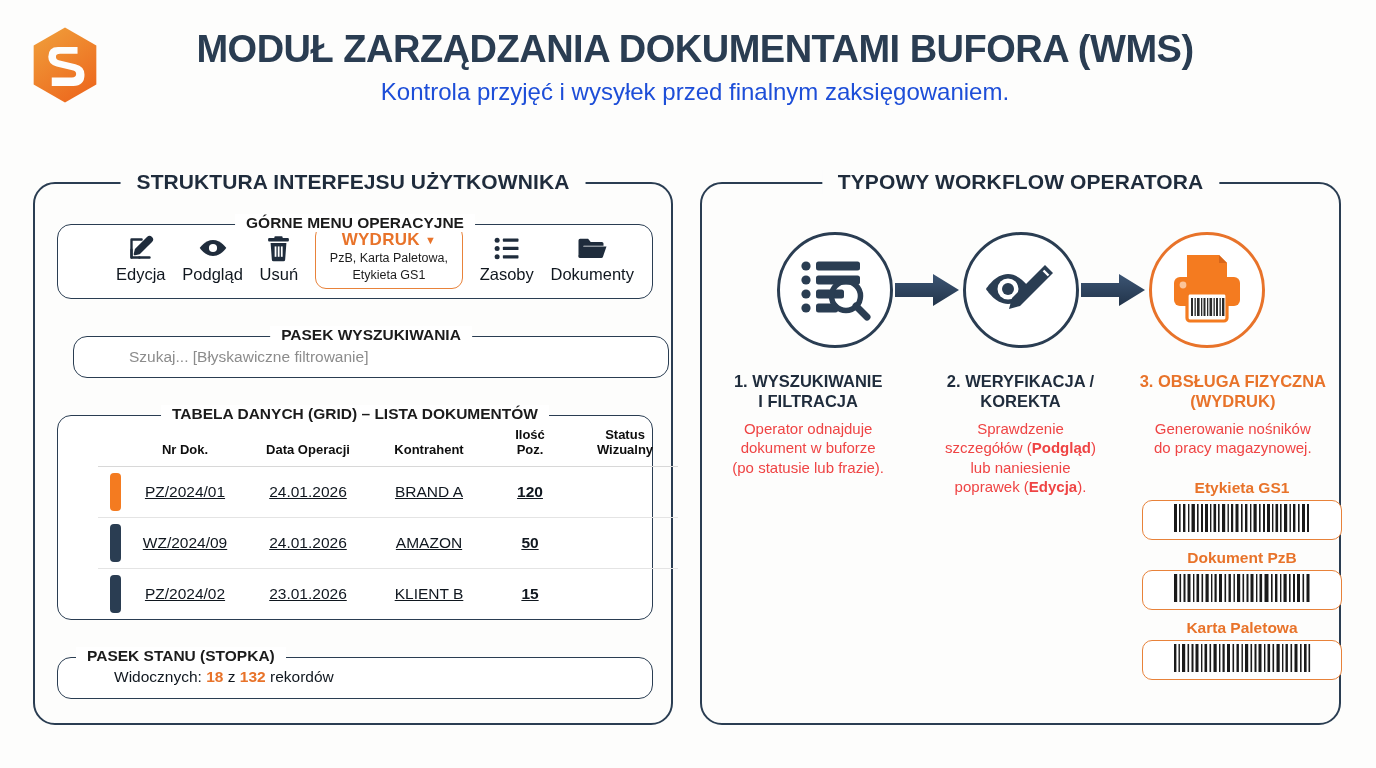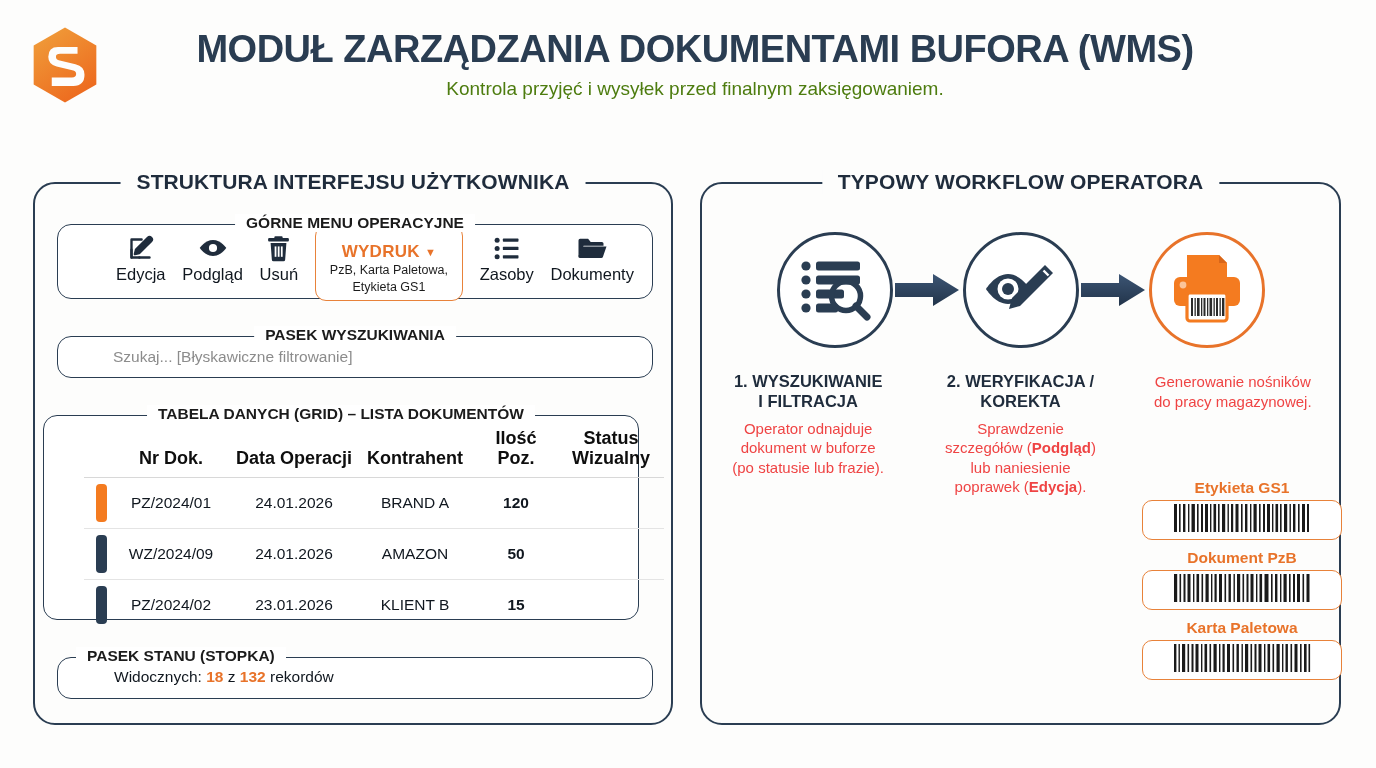--- a/index.html
+++ b/index.html
@@ -11,21 +11,21 @@
   }
   .page { position: relative; width: 1376px; height: 768px; }
 
   
   .logo { position: absolute; left: 30px; top: 26px; width: 70px; height: 78px; }
   .header-text { position: absolute; left: 120px; top: 28px; width: 1150px; text-align: center; }
   .main-title {
     font-size: 38px; font-weight: bold; color: #2a3d52;
     letter-spacing: -0.5px; line-height: 1.12;
   }
-  .subtitle { font-size: 19px; color: #4d7c0f; margin-top: 7px; line-height: 1.2; }
+  .subtitle { font-size: 24px; color: #1d4ed8; margin-top: 7px; line-height: 1.2; }
 
   
   .panel {
     position: absolute;
     border: 2.4px solid #2a3d52;
     border-radius: 22px;
     background: #fdfdfc;
   }
   .panel-title {
     position: absolute; top: -14px; left: 50%; transform: translateX(-50%);
@@ -44,22 +44,22 @@
     padding-left: 40px;
   }
   .section-title {
     position: absolute; top: -11px; left: 50%; transform: translateX(-50%);
     background: #fff; padding: 0 11px; white-space: nowrap;
     font-size: 15.5px; font-weight: bold; color: #1b1b1b;
   }
   .section-title.left-aligned { left: 18px; transform: none; }
 
   #menu-section   { left: 22px; top: 40px; width: 596px; height: 75px; }
-  #search-section { left: 22px; top: 152px; width: 596px; height: 42px; }
-  #table-section  { left: 8px; top: 231px; width: 596px; height: 205px; }
+  #search-section { left: 38px; top: 152px; width: 596px; height: 42px; }
+  #table-section  { left: 22px; top: 231px; width: 596px; height: 205px; }
   #footer-section { left: 22px; top: 473px; width: 596px; height: 42px; }
 
   
   .menu-row {
     display: flex; align-items: flex-start; justify-content: space-between;
     padding: 9px 18px 0 18px; height: 100%;
   }
   .menu-item {
     display: flex; flex-direction: column; align-items: center; gap: 3px;
     color: #1f2c3c; cursor: pointer;
@@ -68,42 +68,43 @@
   .menu-icon { height: 28px; display: flex; align-items: center; justify-content: center; }
 
   .wydruk-btn {
     border: 1.8px solid #e8823a; border-radius: 11px;
     background: #fff; padding: 4px 10px 5px 10px;
     margin-top: -9px; text-align: center; cursor: pointer;
     min-width: 148px;
   }
   .wydruk-title {
     font-size: 17px; font-weight: bold; color: #e8732a; letter-spacing: 0.3px;
-    display: flex; align-items: center; justify-content: center; gap: 5px; margin-top: 12px;
+    display: flex; align-items: center; justify-content: center; gap: 5px;
   }
   .wydruk-caret { font-size: 11px; color: #e8732a; }
   .wydruk-sub { font-size: 12.5px; color: #1c1c1c; line-height: 1.25; margin-top: 1px; }
 
   
   .search-input {
     width: 100%; height: 100%; border: none; background: transparent;
     font-family: "Liberation Sans", sans-serif; font-size: 15.5px;
     color: #8c8c8c; padding: 0 15px; outline: none; border-radius: 14px;
   }
   .search-input::placeholder { color: #8c8c8c; }
 
   
   .tbl { width: 100%; border-collapse: collapse; table-layout: fixed; margin-top: 8px; }
   .tbl th {
-    font-size: 18px; font-weight: bold; color: #0e0e0e;
+    font-size: 13px; font-weight: bold; color: #0e0e0e;
     padding: 4px 2px 9px 2px; line-height: 1.12; vertical-align: bottom;
   }
   .tbl td {
     font-size: 15.5px; color: #10171f; padding: 11px 2px; text-align: center;
     border-top: 1px solid #e4e4e4;
+    text-decoration: underline;
   }
   .tbl tr.row-0 td { border-top: 1px solid #d8d8d8; }
   .col-mark  { width: 26px; }
   .col-nr    { width: 122px; }
   .col-date  { width: 124px; }
   .col-kontr { width: 118px; }
   .col-ilosc { width: 84px; }
   .col-status{ width: 106px; }
   .status-bar-cell { padding: 6px 0 6px 8px !important; border-top: 1px solid #e4e4e4; }
   .status-bar { width: 11px; height: 38px; border-radius: 4px; margin: 0 auto; }
@@ -432,20 +433,24 @@
             <span>szczegółów (</span><b>Podgląd</b><span>)</span>
           </div>
           <div>lub naniesienie</div>
           <div>
             <span>poprawek (</span><b>Edycja</b><span>).</span>
           </div>
         </div>
       </div>
 
       <div class="wf-col">
+        <div class="wf-head accent">
+          <div>3. OBSŁUGA FIZYCZNA</div>
+          <div>(WYDRUK)</div>
+        </div>
         <div class="wf-desc">
           <div>Generowanie nośników</div>
           <div>do pracy magazynowej.</div>
         </div>
       </div>
 
     </div>
 
     <div class="barcodes">
 

